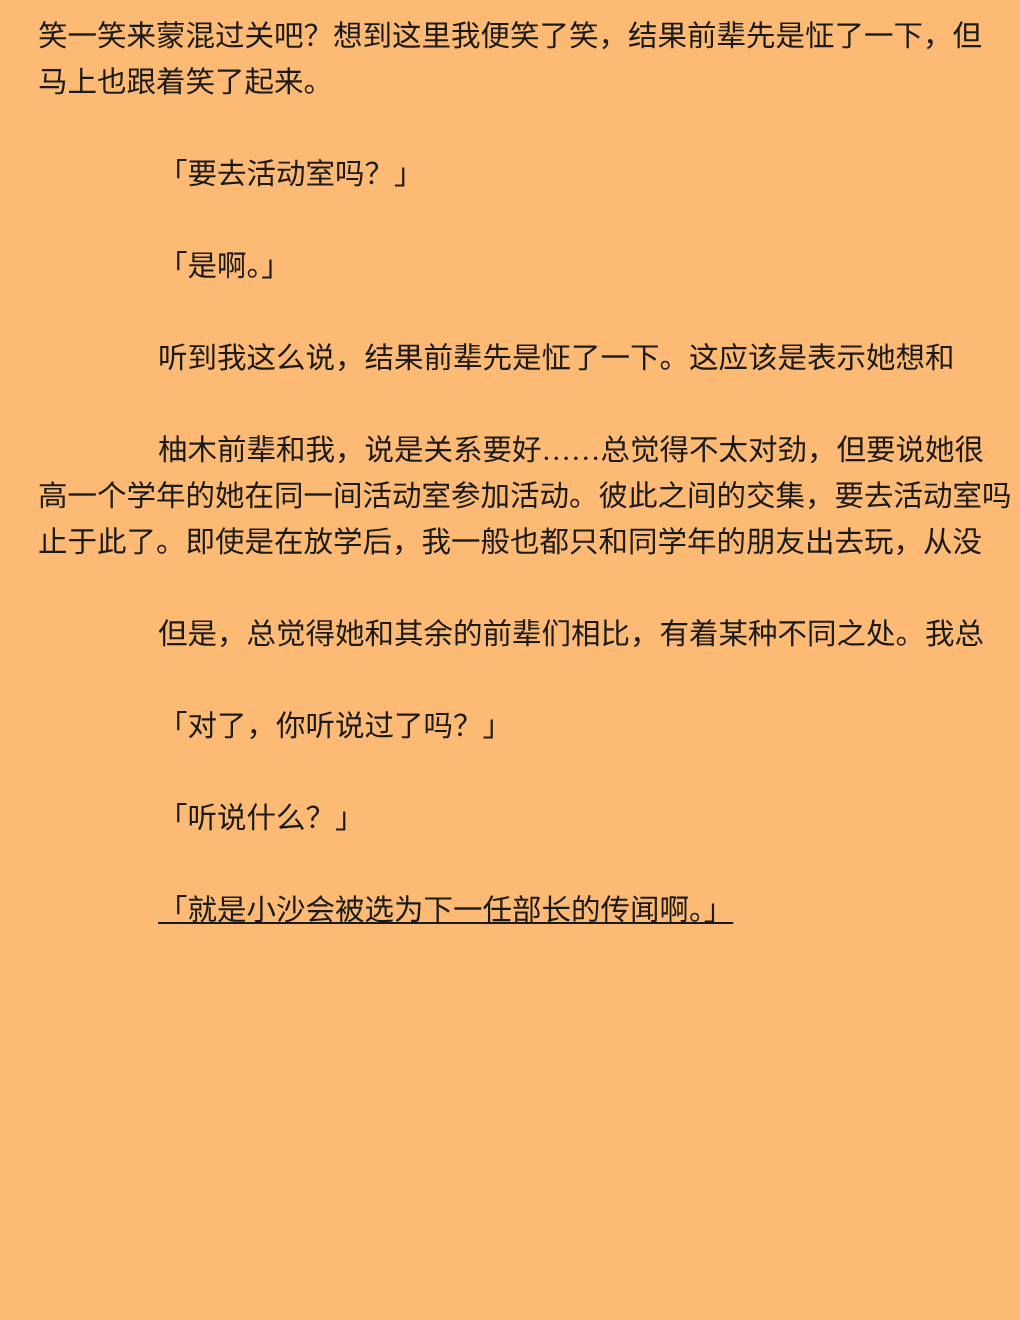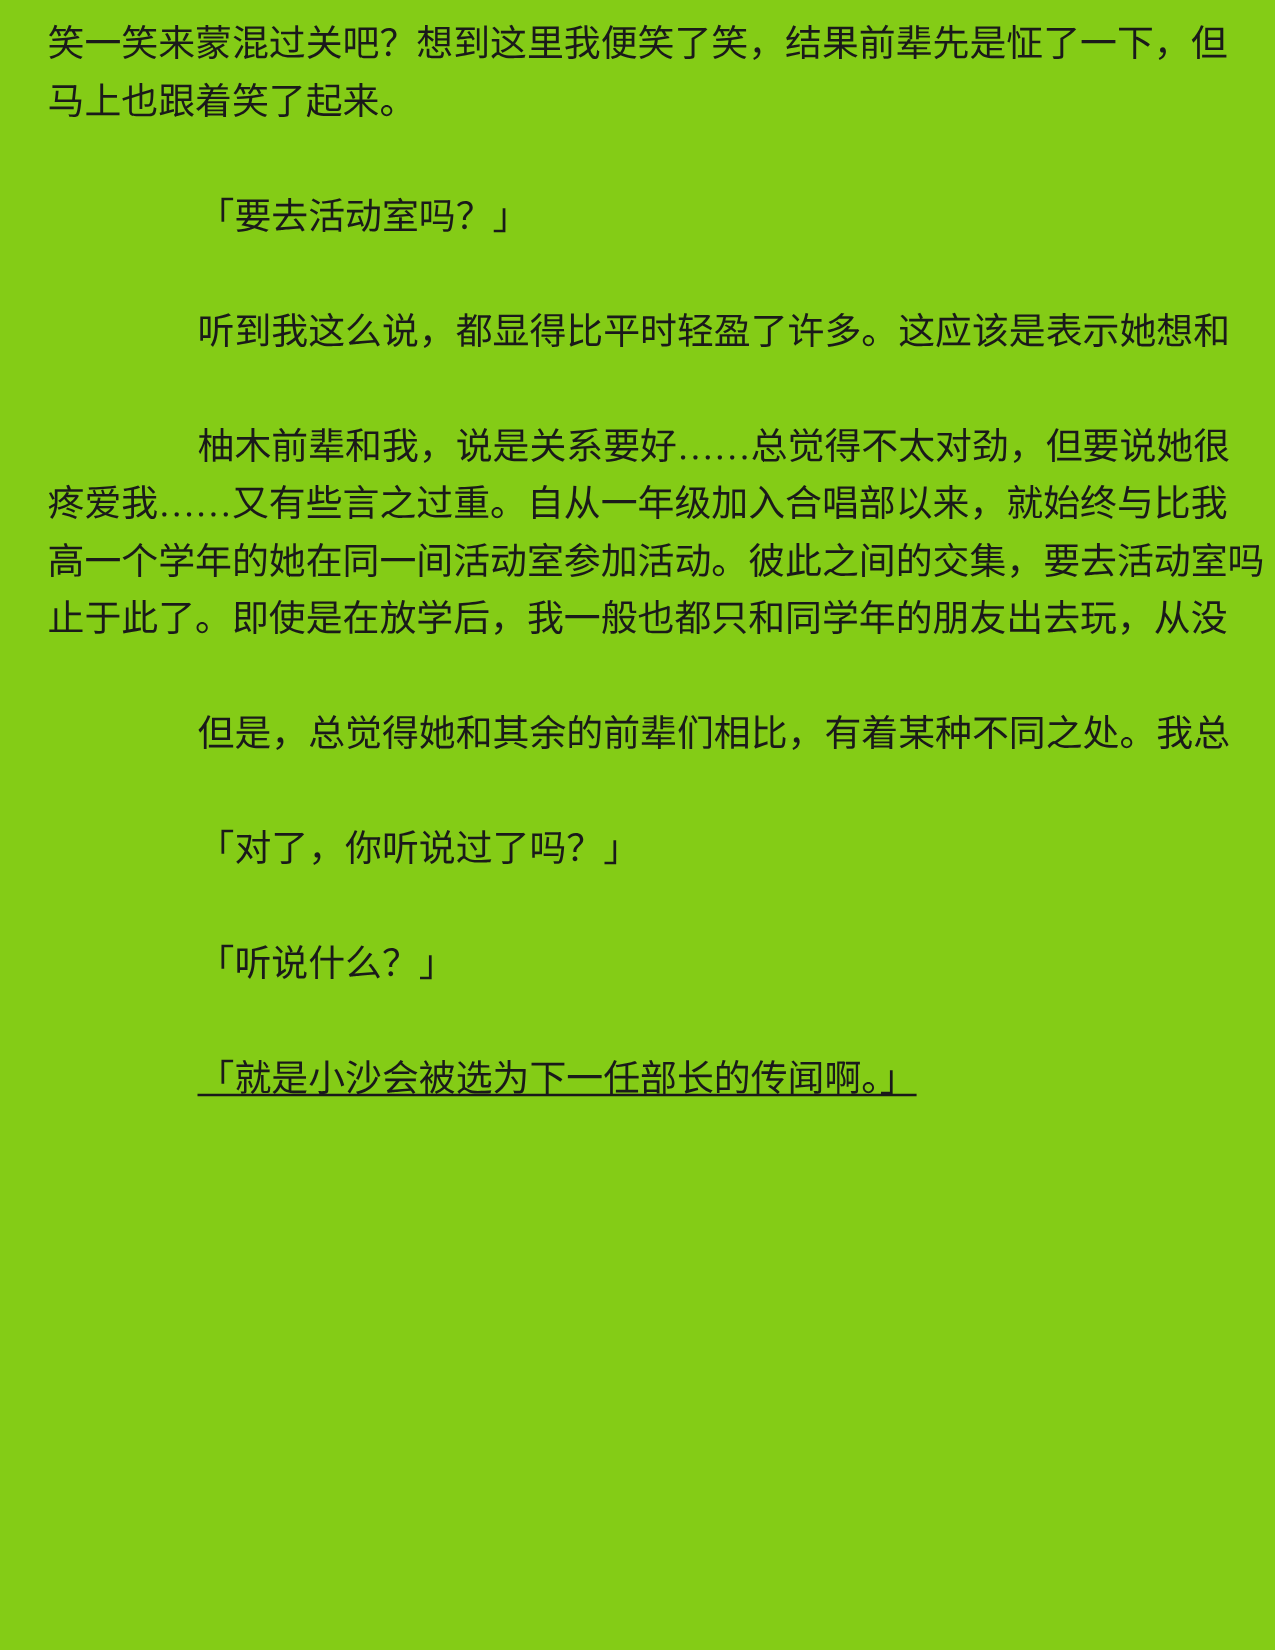--- a/index.html
+++ b/index.html
@@ -10,21 +10,21 @@
   body {
     width: 1020px;
     height: 1320px;
     overflow: hidden;
   }
   .page {
     box-sizing: border-box;
     width: 1020px;
     height: 1320px;
     padding: 13px 28px 0 38px;
-    background: #84cc16;
+    background: #fdba74;
     font-family: "Liberation Serif", "DejaVu Serif", serif;
     color: #1a1a1a;
   }
   .para {
     margin: 0 0 46px 0;
   }
   .para:last-child {
     margin-bottom: 0;
     text-decoration: underline;
   }
@@ -47,25 +47,27 @@
 <main class="page" style="color: rgb(26, 26, 26);">
   <section>
       <div class="para">
         <div class="line">笑一笑来蒙混过关吧？想到这里我便笑了笑，结果前辈先是怔了一下，但</div>
         <div class="line">马上也跟着笑了起来。</div>
       </div>
       <div class="para">
         <div class="line indent">「要去活动室吗？」</div>
       </div>
       <div class="para">
-        <div class="line indent">听到我这么说，都显得比平时轻盈了许多。这应该是表示她想和</div>
+        <div class="line indent">「是啊。」</div>
+      </div>
+      <div class="para">
+        <div class="line indent">听到我这么说，结果前辈先是怔了一下。这应该是表示她想和</div>
       </div>
       <div class="para">
         <div class="line indent">柚木前辈和我，说是关系要好……总觉得不太对劲，但要说她很</div>
-        <div class="line">疼爱我……又有些言之过重。自从一年级加入合唱部以来，就始终与比我</div>
         <div class="line">高一个学年的她在同一间活动室参加活动。彼此之间的交集，要去活动室吗</div>
         <div class="line">止于此了。即使是在放学后，我一般也都只和同学年的朋友出去玩，从没</div>
       </div>
       <div class="para">
         <div class="line indent">但是，总觉得她和其余的前辈们相比，有着某种不同之处。我总</div>
       </div>
       <div class="para">
         <div class="line indent">「对了，你听说过了吗？」</div>
       </div>
       <div class="para">

